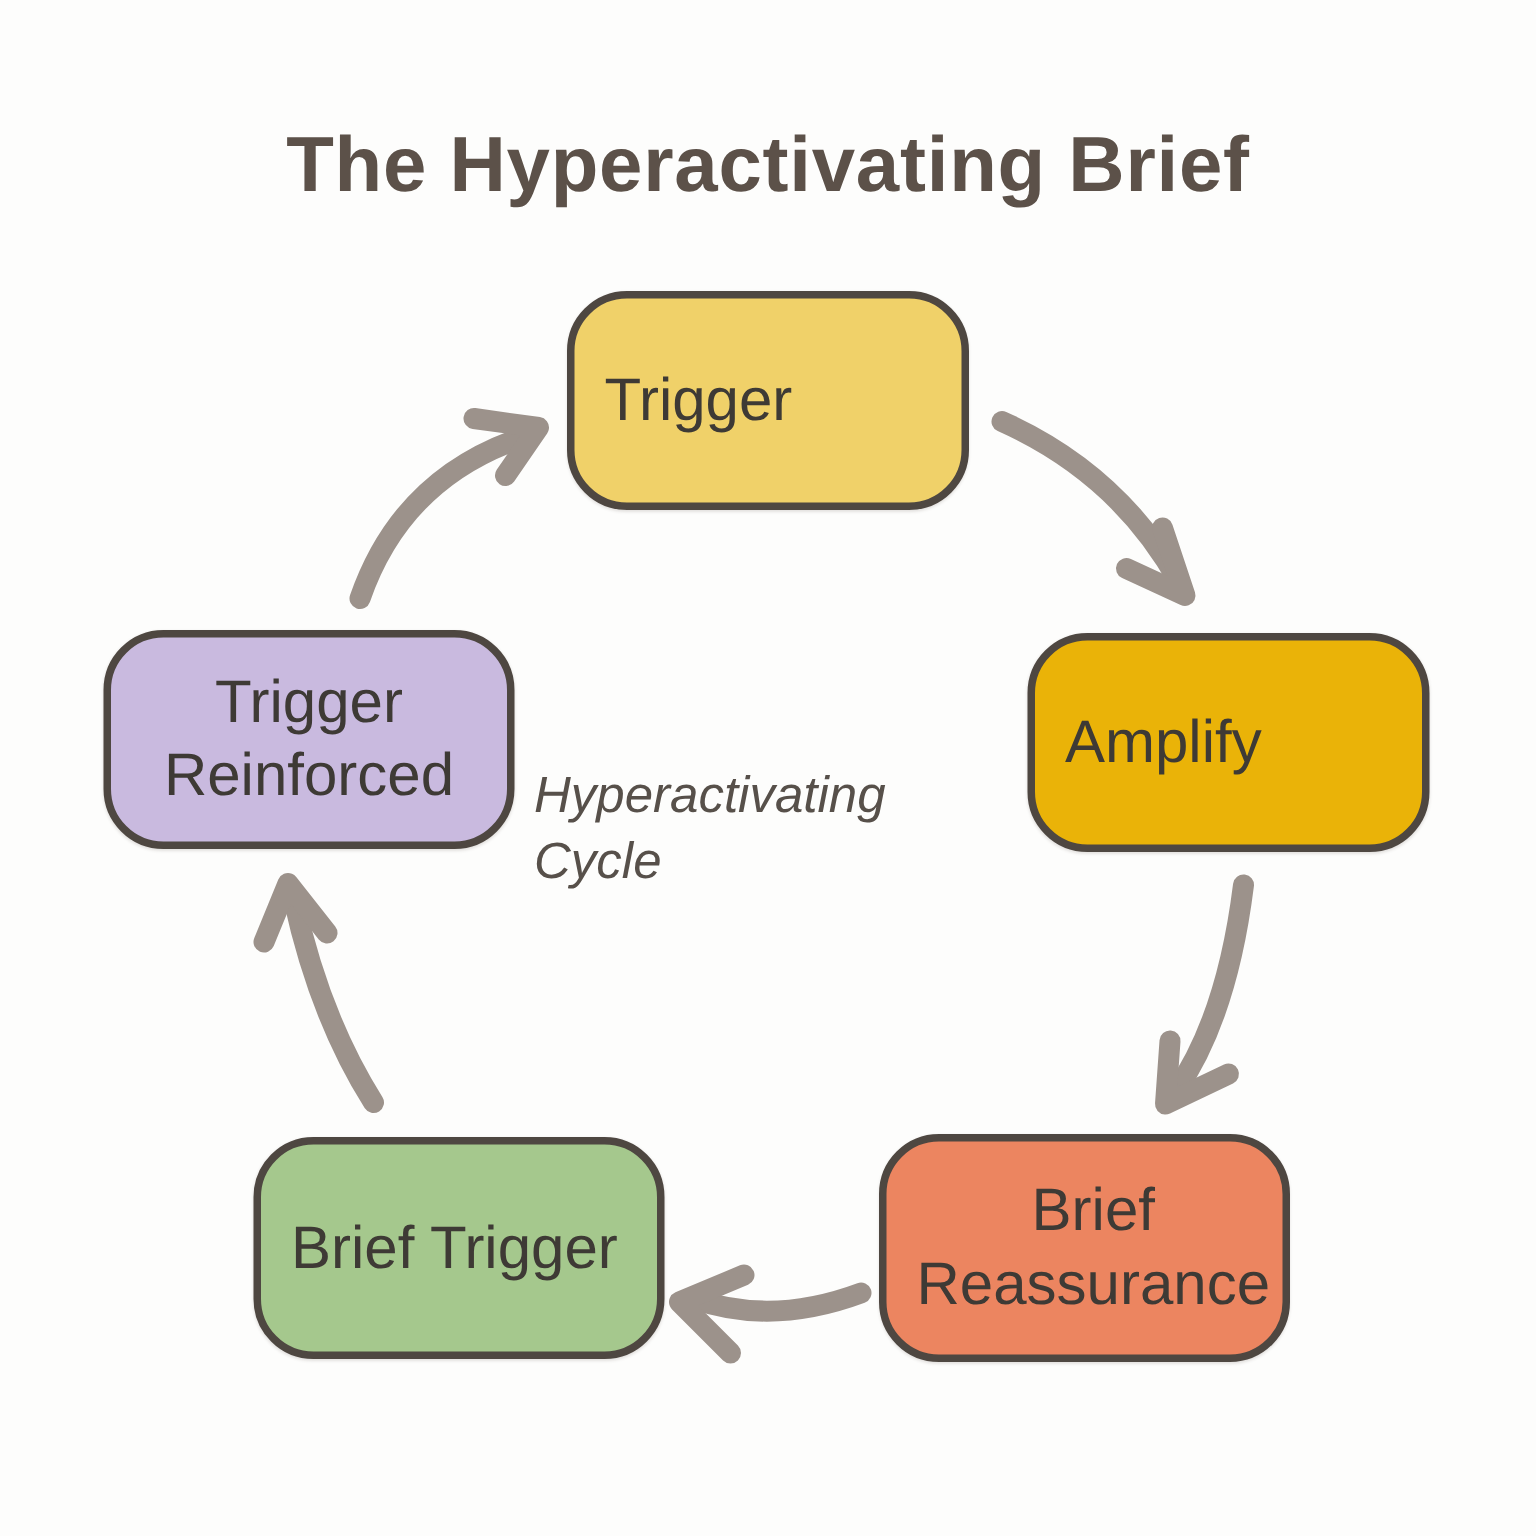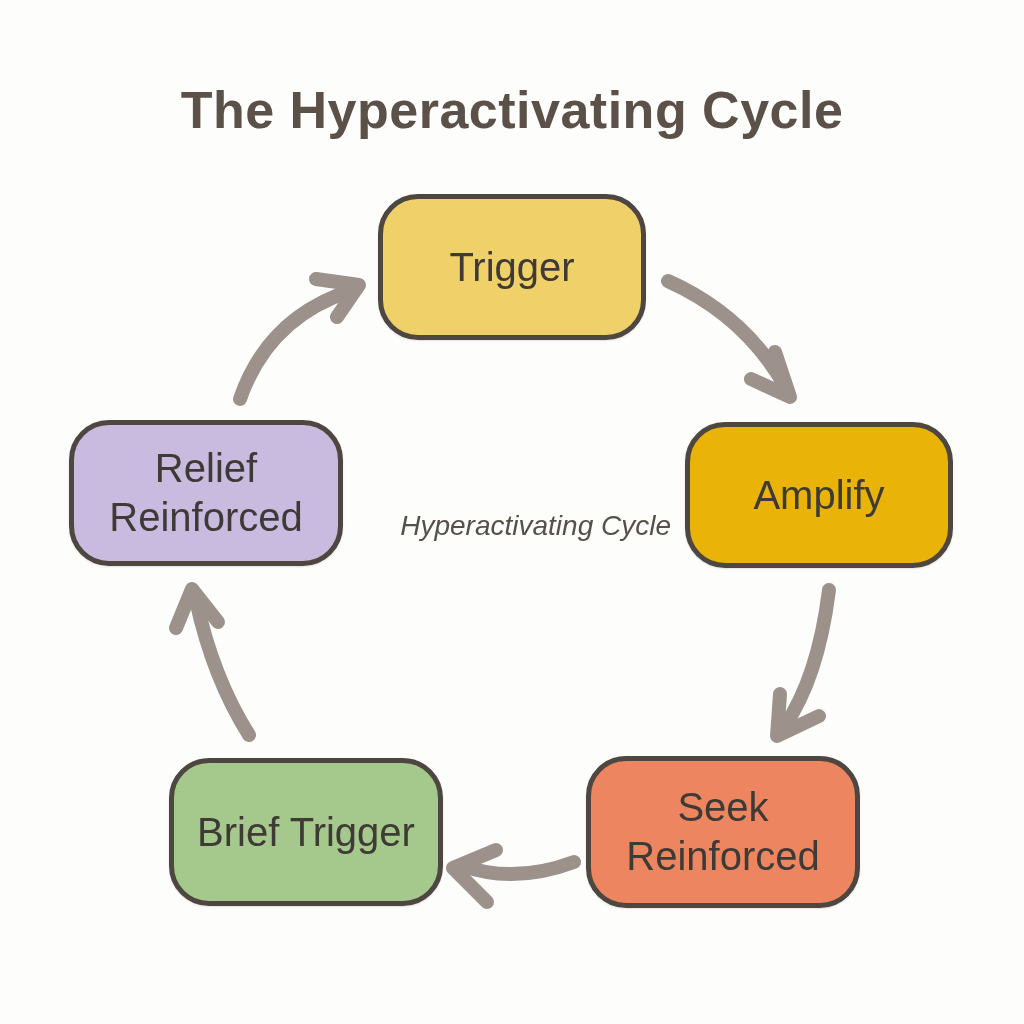--- a/index.html
+++ b/index.html
@@ -27,57 +27,56 @@
     font-weight:bold;
     letter-spacing:0.5px;
     color:var(--title-color);
   }
   .node{
     position:absolute;
     border:5px solid var(--node-border);
     border-radius:40px;
     display:flex;
     align-items:center;
-    justify-content:center;
     text-align:center;
     color:var(--node-text);
     font-size:40px;
     line-height:1.22;
     padding:12px 20px;
     box-shadow:0 1px 2px rgba(80,70,60,0.15);
   }
   .node-trigger            {left:378px; top:194px; width:268px; height:146px;}
   .node-amplify            {left:685px; top:422px; width:268px; height:146px;}
   .node-seek-reassurance   {left:586px; top:756px; width:274px; height:152px;}
   .node-brief-relief       {left:169px; top:758px; width:274px; height:148px;}
   .node-pattern-reinforced {left:69px;  top:420px; width:274px; height:146px;}
   .center-label{
     position:absolute;
-    left:371px; top:508px; width:300px;
-    text-align:right;
-    font-size:28px;
+    left:356px; top:508px; width:300px;
+    text-align:left;
+    font-size:34px;
     line-height:1.3;
     font-style:italic;
     color:var(--center-color);
   }
   svg.arrows{position:absolute;inset:0;pointer-events:none;}
   .arrow-path{
     stroke:var(--arrow);
     stroke-width:14;
     fill:none;
     stroke-linecap:round;
     stroke-linejoin:round;
   }
 </style>
 </head>
 <body>
 
 <div class="stage">
 
-  <div class="diagram-title">The Hyperactivating Cycle</div>
+  <div class="diagram-title">The Hyperactivating Brief</div>
 
   <svg class="arrows" width="1024" height="1024" viewBox="0 0 1024 1024">
 
     <g>
       <path class="arrow-path" d="M 240 399 Q 268 318 350 291"></path>
       <path class="arrow-path" d="M 316 279 L 359 285 L 337 317"></path>
     </g>
 
     <g>
       <path class="arrow-path" d="M 668 281 Q 746 316 786 388"></path>
@@ -102,26 +101,26 @@
 
   <div class="node node-trigger" style="background-color: rgb(240, 209, 105);">
     <span>Trigger</span>
   </div>
 
   <div class="node node-amplify" style="background-color: #eab308;">
     <span>Amplify</span>
   </div>
 
   <div class="node node-seek-reassurance" style="background-color: rgb(236, 133, 96);">
-    <span>Seek Reinforced</span>
+    <span>Brief Reassurance</span>
   </div>
 
   <div class="node node-brief-relief" style="background-color: rgb(165, 200, 141);">
     <span>Brief Trigger</span>
   </div>
 
   <div class="node node-pattern-reinforced" style="background-color: rgb(201, 186, 223);">
-    <span>Relief Reinforced</span>
+    <span>Trigger Reinforced</span>
   </div>
 
   <div class="center-label">Hyperactivating Cycle</div>
 
 </div>
 
 </body></html>

